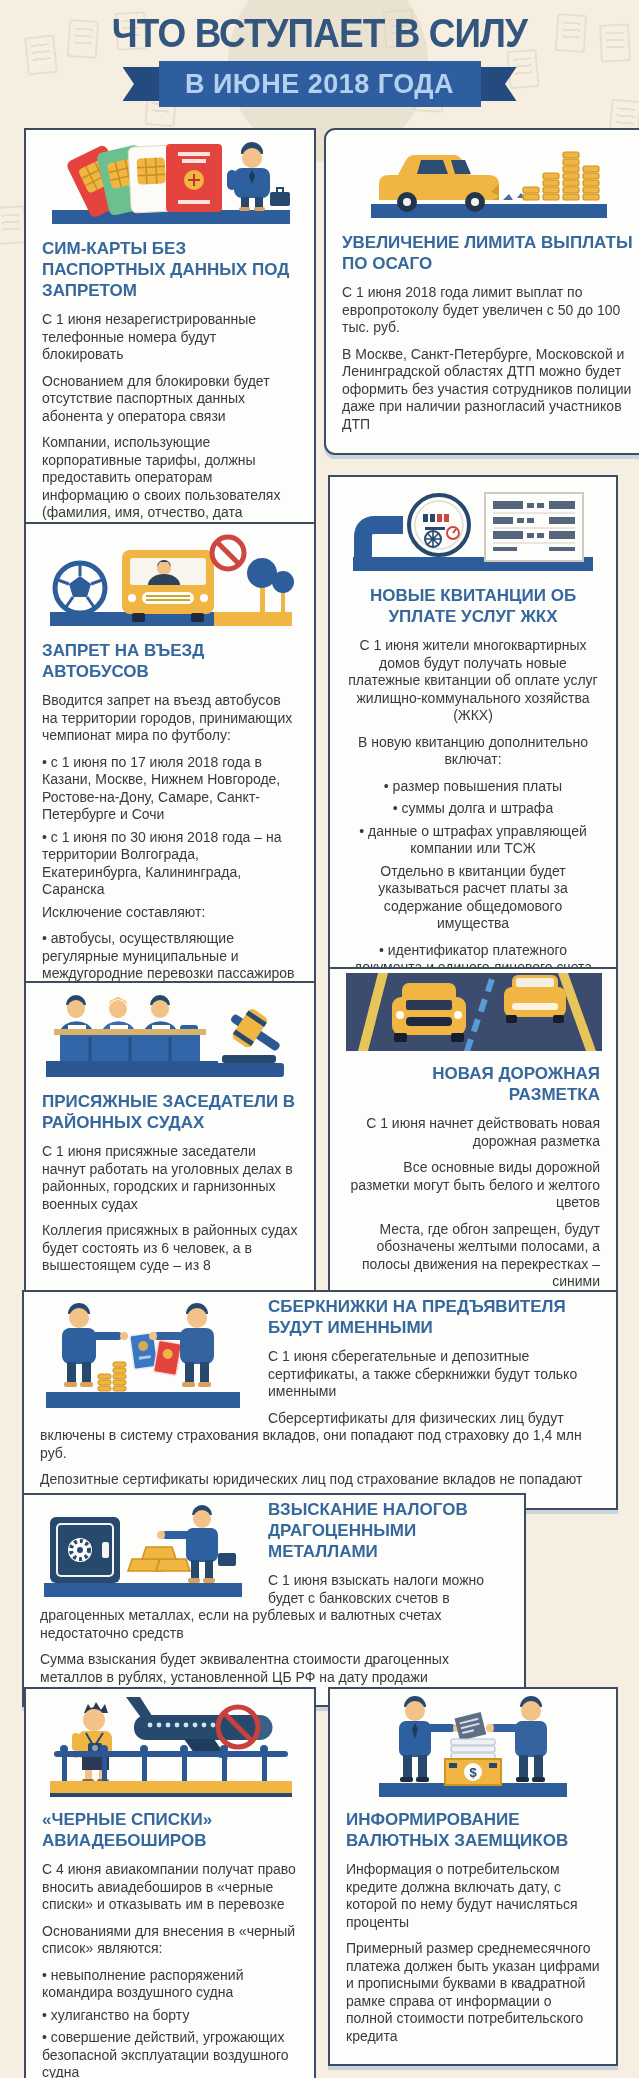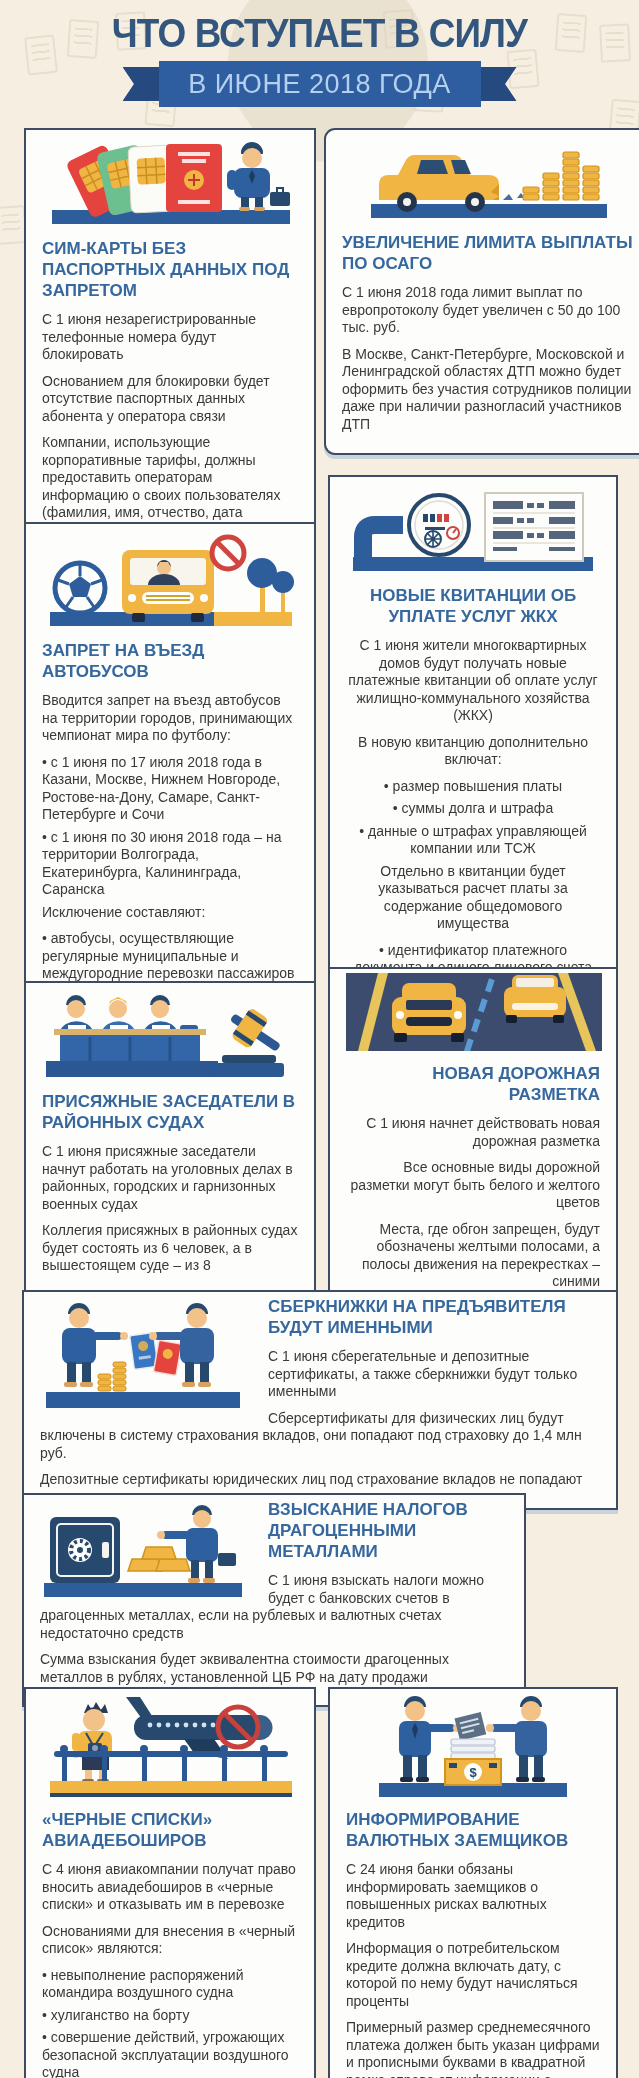--- a/index.html
+++ b/index.html
@@ -10,21 +10,21 @@
              background:#e7dfcd;opacity:.8;}
   .doc{position:absolute;width:26px;height:34px;border:2px solid #dcd3bd;border-radius:3px;opacity:.55;}
   .doc::before{content:"";position:absolute;left:4px;right:4px;top:6px;height:20px;
                background:repeating-linear-gradient(to bottom,#dcd3bd 0 2px,transparent 2px 7px);}
   
   .hdr-title{position:absolute;top:10px;left:0;width:100%;margin:0;text-align:center;
              font-size:41px;font-weight:bold;color:#33567e;letter-spacing:-1px;
              transform:scaleX(.9);transform-origin:center;}
   .ribbon{position:absolute;top:61px;left:50%;transform:translateX(-50%);width:322px;height:46px;}
   .ribbon-band{position:relative;z-index:2;display:block;width:100%;height:100%;background:#2e5e9f;
-               color:#b5d0ef;font-size:27px;font-weight:normal;text-align:center;line-height:46px;
+               color:#b5d0ef;font-size:27px;font-weight:bold;text-align:center;line-height:46px;
                letter-spacing:.5px;}
   .ribbon-tail{position:absolute;top:6px;width:44px;height:34px;background:#254a80;z-index:1;}
   .ribbon-tail.left{left:-36px;clip-path:polygon(0 0,100% 0,100% 100%,0 100%,26% 50%);}
   .ribbon-tail.right{right:-36px;clip-path:polygon(0 0,100% 0,74% 50%,100% 100%,0 100%);}
   
   .card{position:absolute;box-sizing:border-box;background:#fdfdfc;border:2px solid #3d4c63;
         box-shadow:0 4px 0 rgba(160,190,215,.55);padding:4px 16px 10px;}
   .card-title{margin:0 0 10px;color:#36689e;font-size:17px;line-height:21px;font-weight:bold;}
   .para{margin:0 0 9px;color:#3a3a3a;font-size:14px;line-height:17.5px;}
   .para.bullet{margin-bottom:5px;}
@@ -527,19 +527,18 @@
         <rect x="118" y="31" width="28" height="8" rx="4" fill="#35639f"></rect>
           <circle cx="117" cy="35" r="4" fill="#f2c288"></circle>
         <rect x="146" y="62" width="9" height="24" fill="#27496d"></rect>
           <rect x="161" y="62" width="9" height="24" fill="#27496d"></rect>
         <rect x="143" y="84" width="13" height="5" rx="2" fill="#1d2a3f"></rect>
           <rect x="159" y="84" width="13" height="5" rx="2" fill="#1d2a3f"></rect>
       </svg>
     </div>
     <h2 class="card-title">ИНФОРМИРОВАНИЕ ВАЛЮТНЫХ ЗАЕМЩИКОВ</h2>
     <div class="card-body">
-        <p class="para">С 24 июня банки обязаны информировать заемщиков о повышенных рисках валютных кредитов</p>
         <p class="para">Информация о потребительском кредите должна включать дату, с которой по нему будут начисляться проценты</p>
         <p class="para">Примерный размер среднемесячного платежа должен быть указан цифрами и прописными буквами в квадратной рамке справа от информации о полной стоимости потребительского кредита</p>
       </div>
   </section>
 
 </div>
 
 </body></html>

